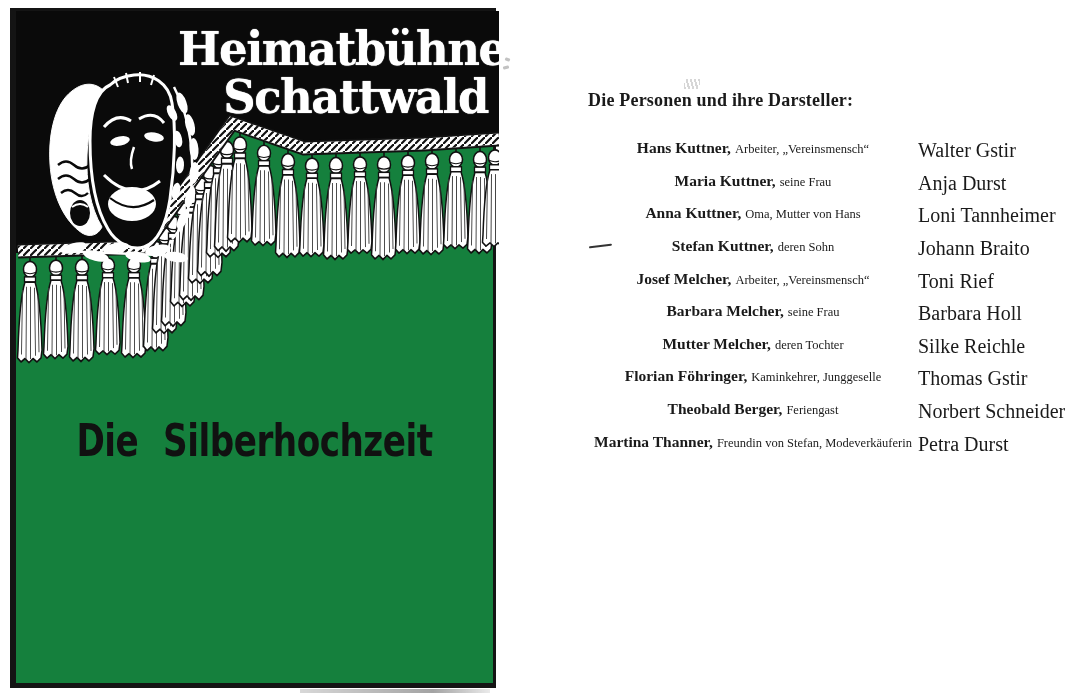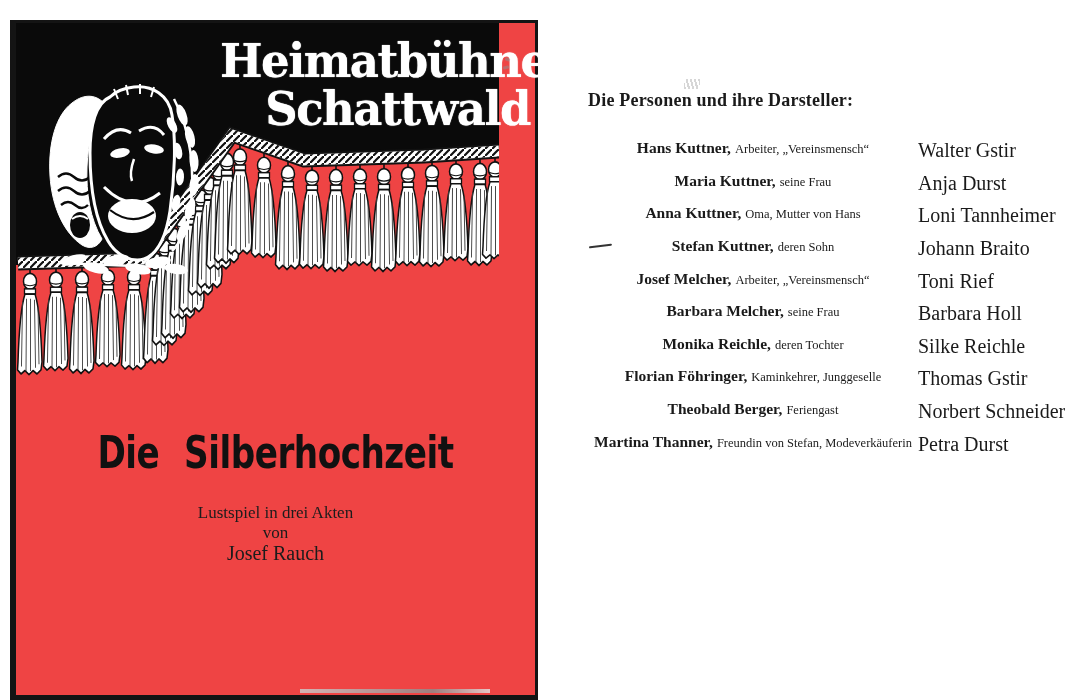--- a/index.html
+++ b/index.html
@@ -1,21 +1,21 @@
 <!DOCTYPE html>
 <html><head>
 <meta charset="utf-8">
 <style>
   html,body{margin:0;padding:0;background:#fff;}
   body{width:1066px;height:700px;position:relative;overflow:hidden;
        font-family:"Liberation Serif",serif;color:#1a1a1a;}
 
   
-  .cover{position:absolute;left:10px;top:20px;width:528px;height:680px;
-         box-sizing:border-box;background:#ef4444;
+  .cover{position:absolute;left:10px;top:8px;width:486px;height:680px;
+         box-sizing:border-box;background:#15803d;
          border:3px solid #141414;border-left-width:6px;border-bottom-width:5px;}
   .cover svg{position:absolute;left:0;top:0;display:block;}
 
   .fraktur{position:absolute;top:14px;right:5px;width:310px;text-align:right;
            font-family:"DejaVu Serif",serif;font-weight:700;
            font-size:45px;line-height:47px;color:#fff;letter-spacing:-1.5px;
            text-shadow:0 0 1px #fff; transform:scaleY(1.02);transform-origin:top right;}
   .play-title{position:absolute;left:0;top:404px;width:100%;text-align:center;
            font-family:"DejaVu Sans",sans-serif;font-weight:700;font-size:36px;
            letter-spacing:-0.5px;word-spacing:14px;color:#111;
@@ -151,25 +151,20 @@
     </g>
   </svg>
 
   <div class="fraktur">
     <div>Heimatbühne</div>
     <div>Schattwald</div>
   </div>
 
   <div class="play-title">Die Silberhochzeit</div>
 
-  <div class="subtitle">
-    <div>Lustspiel in drei Akten</div>
-    <div>von</div>
-    <div class="author">Josef Rauch</div>
-  </div>
 </div>
 
 <div class="cast-heading">Die Personen und ihre Darsteller:</div>
 
 <div class="cast-list">
   <div class="cast-row">
     <span class="who"><span class="name">Hans Kuttner,</span><span class="role">Arbeiter, „Vereinsmensch“</span></span>
     <span class="actor">Walter Gstir</span>
   </div>
   <div class="cast-row">
@@ -186,21 +181,21 @@
   </div>
   <div class="cast-row">
     <span class="who"><span class="name">Josef Melcher,</span><span class="role">Arbeiter, „Vereinsmensch“</span></span>
     <span class="actor">Toni Rief</span>
   </div>
   <div class="cast-row">
     <span class="who"><span class="name">Barbara Melcher,</span><span class="role">seine Frau</span></span>
     <span class="actor">Barbara Holl</span>
   </div>
   <div class="cast-row">
-    <span class="who"><span class="name">Monika Reichle,</span><span class="role">deren Tochter</span></span>
+    <span class="who"><span class="name">Mutter Melcher,</span><span class="role">deren Tochter</span></span>
     <span class="actor">Silke Reichle</span>
   </div>
   <div class="cast-row">
     <span class="who"><span class="name">Florian Föhringer,</span><span class="role">Kaminkehrer, Junggeselle</span></span>
     <span class="actor">Thomas Gstir</span>
   </div>
   <div class="cast-row">
     <span class="who"><span class="name">Theobald Berger,</span><span class="role">Feriengast</span></span>
     <span class="actor">Norbert Schneider</span>
   </div>

